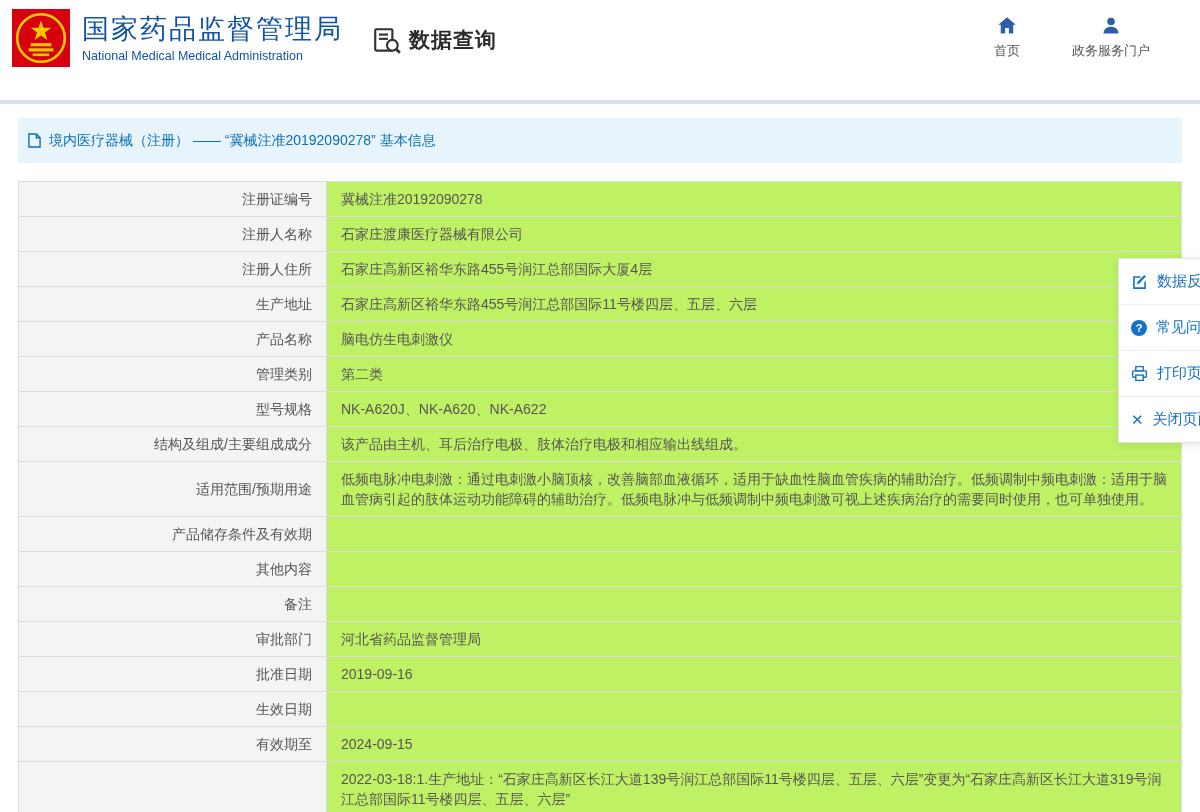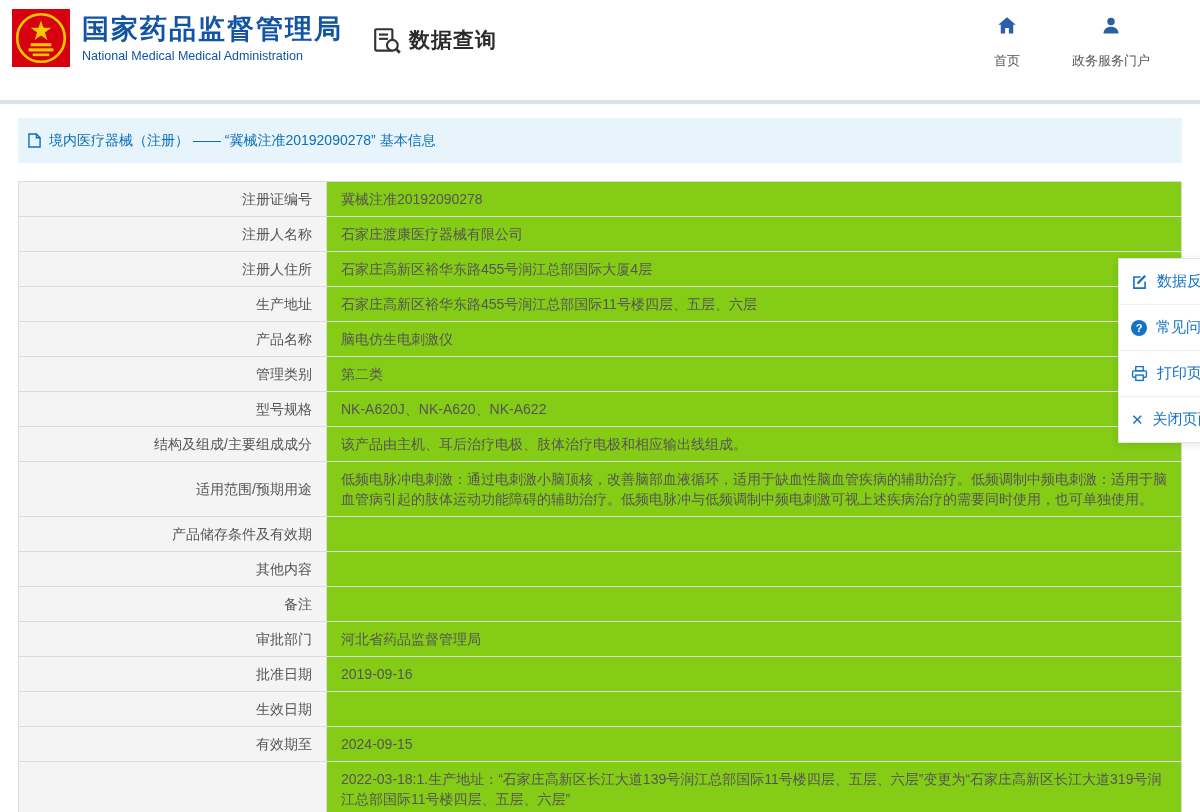--- a/index.html
+++ b/index.html
@@ -8,28 +8,28 @@
     position: relative;
     font-family: "Liberation Sans", "DejaVu Sans", sans-serif;
     background: #ffffff;
     color: #555;
   }
 
   
   .site-header { position: relative; height: 100px; background: #fff; }
   .logo-area { position: absolute; left: 12px; top: 9px; display: flex; align-items: center; gap: 12px; }
   .emblem { width: 58px; height: 58px; display: block; }
-  .titles .cn { font-size: 27px; font-weight: bold; color: #1254a4; letter-spacing: 2px; line-height: 1.25; }
+  .titles .cn { font-size: 27px; font-weight: normal; color: #1254a4; letter-spacing: 2px; line-height: 1.25; }
   .titles .en { font-size: 12.5px; color: #1254a4; margin-top: 3px; }
 
   .data-query { position: absolute; left: 372px; top: 26px; display: flex; align-items: flex-start; gap: 7px; cursor: pointer; }
   .data-query .dq-text { font-size: 21px; font-weight: 600; color: #2b2b2b; letter-spacing: 1px; }
 
   .header-nav { position: absolute; right: 50px; top: 16px; display: flex; gap: 52px; }
-  .nav-item { display: flex; flex-direction: column; align-items: center; gap: 16px; font-size: 13px; color: #555; cursor: pointer; }
+  .nav-item { display: flex; flex-direction: column; align-items: center; gap: 6px; font-size: 13px; color: #555; cursor: pointer; }
 
   .header-divider { height: 4px; background: #d9e2ea; }
 
   
   .main { padding: 0 18px; }
   .breadcrumb {
     margin-top: 14px; height: 45px; background: #e8f4fc;
     display: flex; align-items: center; gap: 8px; padding: 0 10px;
     color: #0a6fb8; font-size: 14px;
   }
@@ -38,21 +38,21 @@
   table.info-table { width: 100%; border-collapse: collapse; table-layout: fixed; }
   .info-table td {
     border: 1px solid #dcdcdc;
     padding: 7px 14px;
     font-size: 14px;
     color: #555;
     line-height: 20px;
     word-break: break-all;
   }
   .info-table td.label { width: 308px; text-align: right; background: #f4f4f4; }
-  .info-table td.value { background: #84cc16; }
+  .info-table td.value { background: #bef264; }
 
   
   .float-panel {
     position: absolute; left: 1118px; top: 258px; width: 170px;
     background: #fff; border: 1px solid #e3e3e3;
     box-shadow: 0 2px 8px rgba(0,0,0,.10);
   }
   .float-item {
     display: flex; align-items: center; gap: 9px;
     padding: 13px 12px; font-size: 15px; color: #1472c4;

